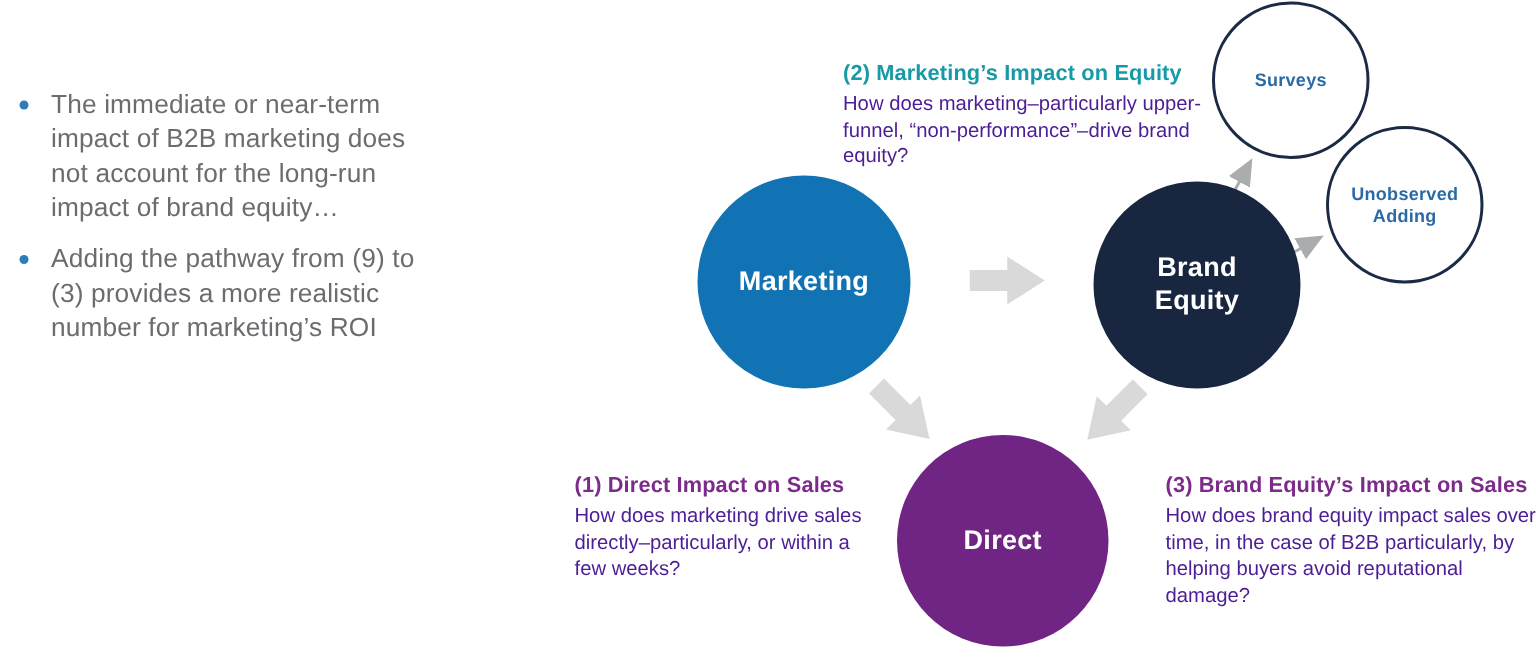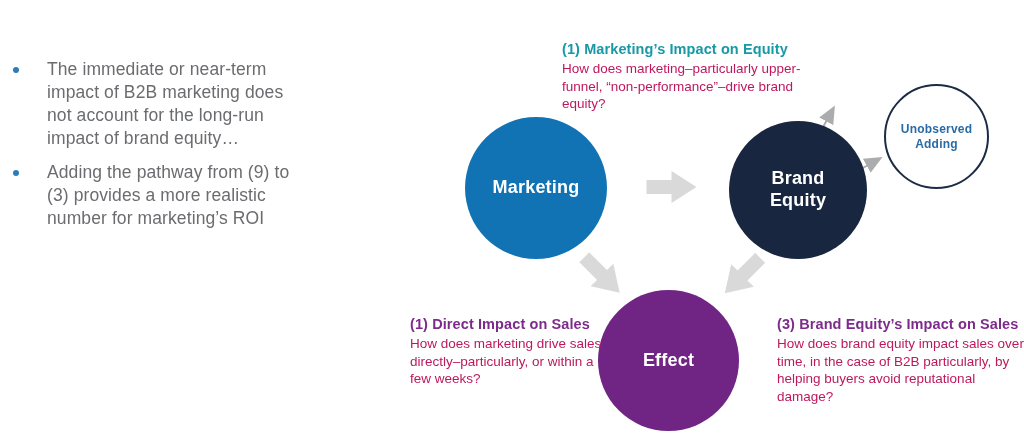--- a/index.html
+++ b/index.html
@@ -30,21 +30,21 @@
     width: 6px;
     height: 6px;
     border-radius: 50%;
     background: #2e7cb8;
     flex: 0 0 6px;
     margin: 9px 6px 0 3px;
   }
   .bullet-text {
     display: block;
     width: 262px;
-    margin-left: 22px;
+    margin-left: 9px;
     color: #6b6c6f;
     font-size: 17.5px;
     line-height: 23px;
     letter-spacing: 0.1px;
   }
 
   
   .node {
     position: absolute;
     border-radius: 50%;
@@ -74,27 +74,27 @@
   .node-surveys .node-label,
   .node-unobserved .node-label { color: #2a6ba5; font-size: 12px; letter-spacing: 0.2px; }
 
   
   .annotation { position: absolute; }
   .annotation-title { font-weight: bold; font-size: 14.5px; line-height: 18px; letter-spacing: 0.1px; }
   .annotation-title.teal   { color: #1799a6; }
   .annotation-title.purple { color: #7d2b8b; }
   .annotation-body {
     margin-top: 2px;
-    color: #be185d;
+    color: #4c1d95;
     font-size: 13.5px;
     line-height: 17.5px;
   }
   .annotation-2 { left: 562px; top: 40px;  }
   .annotation-2 .annotation-body { width: 245px; }
-  .annotation-1 { left: 383px; top: 315px; margin-left: 27px; }
+  .annotation-1 { left: 383px; top: 315px; }
   .annotation-1 .annotation-body { width: 202px; }
   .annotation-3 { left: 777px; top: 315px; }
   .annotation-3 .annotation-body { width: 252px; }
 
   
   .arrow-layer { position: absolute; left: 0; top: 0; width: 1024px; height: 439px; }
 </style>
 </head>
 <body>
 
@@ -130,29 +130,32 @@
   </svg>
 
   <div class="node node-brand-equity">
     <span class="node-label">Brand
 Equity</span>
   </div>
   <div class="node node-marketing">
     <span class="node-label">Marketing</span>
   </div>
   <div class="node node-sales">
-    <span class="node-label">Effect</span>
+    <span class="node-label">Direct</span>
+  </div>
+  <div class="node node-surveys">
+    <span class="node-label">Surveys</span>
   </div>
   <div class="node node-unobserved">
     <span class="node-label">Unobserved
 Adding</span>
   </div>
 
   <div class="annotation annotation-2">
-    <div class="annotation-title teal">(1) Marketing’s Impact on Equity</div>
+    <div class="annotation-title teal">(2) Marketing’s Impact on Equity</div>
     <div class="annotation-body">How does marketing–particularly upper-funnel, “non-performance”–drive brand equity?</div>
   </div>
   <div class="annotation annotation-1">
     <div class="annotation-title purple">(1) Direct Impact on Sales</div>
     <div class="annotation-body">How does marketing drive sales directly–particularly, or within a few weeks?</div>
   </div>
   <div class="annotation annotation-3">
     <div class="annotation-title purple">(3) Brand Equity’s Impact on Sales</div>
     <div class="annotation-body">How does brand equity impact sales over time, in the case of B2B particularly, by helping buyers avoid reputational damage?</div>
   </div>

